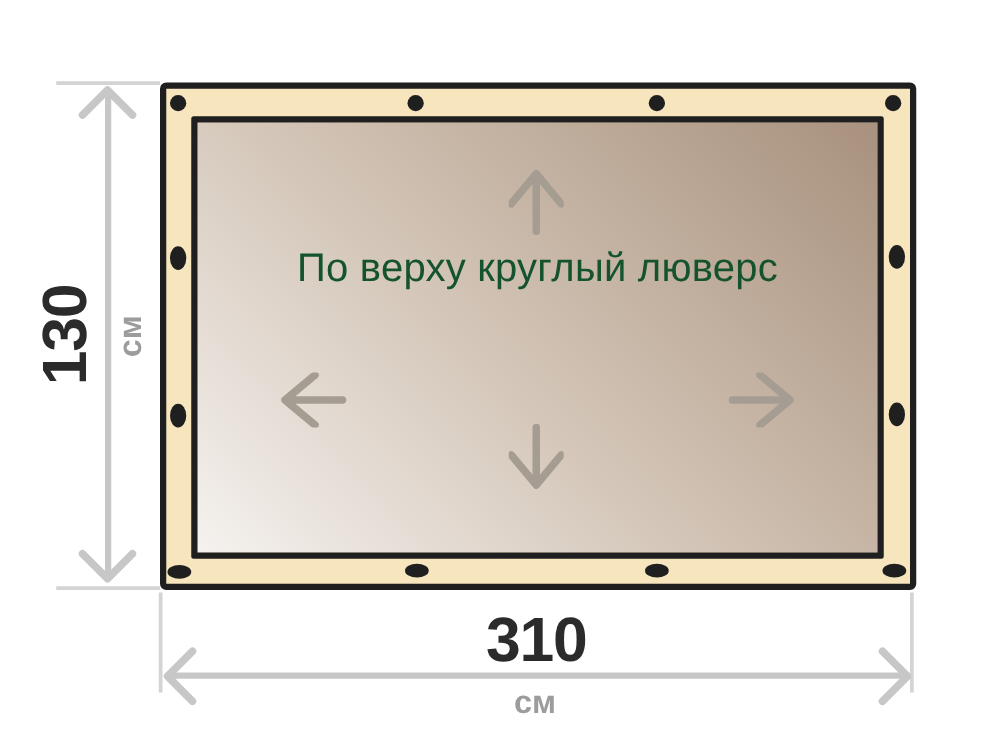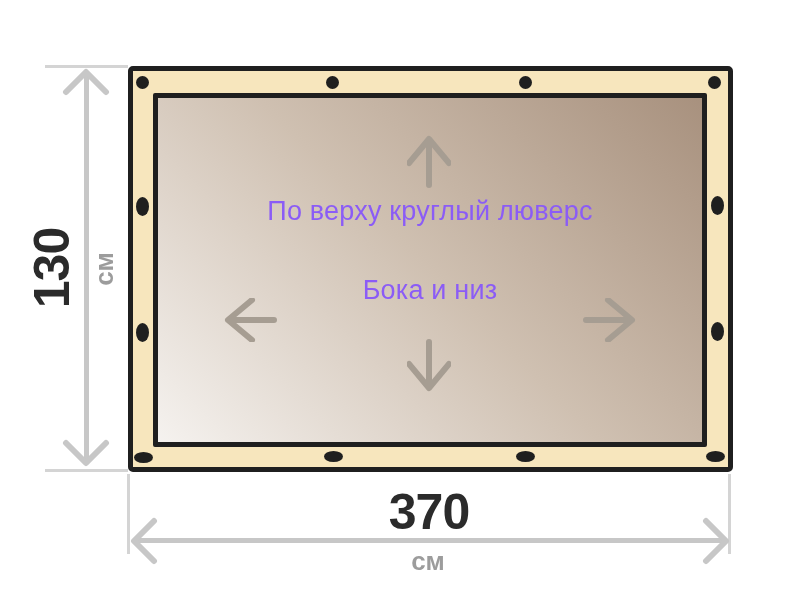--- a/index.html
+++ b/index.html
@@ -12,21 +12,21 @@
     position:absolute;left:128px;top:66px;width:605px;height:406px;
     box-sizing:border-box;background:#f7e6bd;border:5px solid #1f1f1f;border-radius:5px;
   }
   .fabric{
     position:absolute;left:153px;top:93px;width:554px;height:354px;
     box-sizing:border-box;border:5px solid #1f1f1f;border-radius:2px;
     background:linear-gradient(45deg,#f5f2ef 0%,#cfc0b1 50%,#a8917e 100%);
   }
   .grommet{position:absolute;background:#1f1f1f;border-radius:50%;}
   
-  .note{position:absolute;color:#8b5cf6;font-size:27px;text-align:center;letter-spacing:0.2px;}
+  .note{position:absolute;color:#14532d;font-size:32px;text-align:center;letter-spacing:0.2px;}
   .note-top{left:158px;top:196px;width:544px;}
   .note-center{left:158px;top:275px;width:544px;line-height:31px;}
   .cnv-arrow{position:absolute;}
   .cnv-arrow svg{display:block;}
   
   .dim-line{position:absolute;background:#c7c7c7;}
   .ext-line{position:absolute;background:#d4d4d4;}
   .chev{position:absolute;}
   .dim-num{
     position:absolute;color:#2b2b2b;font-weight:bold;font-size:50px;
@@ -83,21 +83,20 @@
     </svg>
   </div>
   <div class="cnv-arrow" style="left:582px;top:298px;">
     <svg width="56" height="44" viewBox="0 0 56 44" fill="none">
       <path d="M4 22 L48 22 M26 2 L50 22 L26 42" stroke="#a69d92" stroke-width="6" stroke-linecap="round" stroke-linejoin="round"></path>
     </svg>
   </div>
 
   <div class="note note-top">По верху круглый люверс</div>
   <div class="note note-center">
-    <div>Бока и низ</div>
   </div>
 
   <div class="ext-line" style="left:45px;top:65px;width:83px;height:3px;"></div>
   <div class="ext-line" style="left:45px;top:469px;width:83px;height:3px;"></div>
   <div class="dim-line" style="left:84px;top:72px;width:5px;height:390px;"></div>
   <div class="chev" style="left:62px;top:66px;">
     <svg width="48" height="30" viewBox="0 0 48 30" fill="none">
       <path d="M4 26 L24 6 L44 26" stroke="#c7c7c7" stroke-width="6" stroke-linecap="round" stroke-linejoin="round"></path>
     </svg>
   </div>
@@ -115,16 +114,16 @@
   <div class="chev" style="left:128px;top:517px;">
     <svg width="30" height="48" viewBox="0 0 30 48" fill="none">
       <path d="M26 4 L6 24 L26 44" stroke="#c7c7c7" stroke-width="6" stroke-linecap="round" stroke-linejoin="round"></path>
     </svg>
   </div>
   <div class="chev" style="left:702px;top:517px;">
     <svg width="30" height="48" viewBox="0 0 30 48" fill="none">
       <path d="M4 4 L24 24 L4 44" stroke="#c7c7c7" stroke-width="6" stroke-linecap="round" stroke-linejoin="round"></path>
     </svg>
   </div>
-  <div class="dim-num width-num">370</div>
+  <div class="dim-num width-num">310</div>
   <div class="dim-unit width-unit">см</div>
 
 </div>
 
 </body></html>

